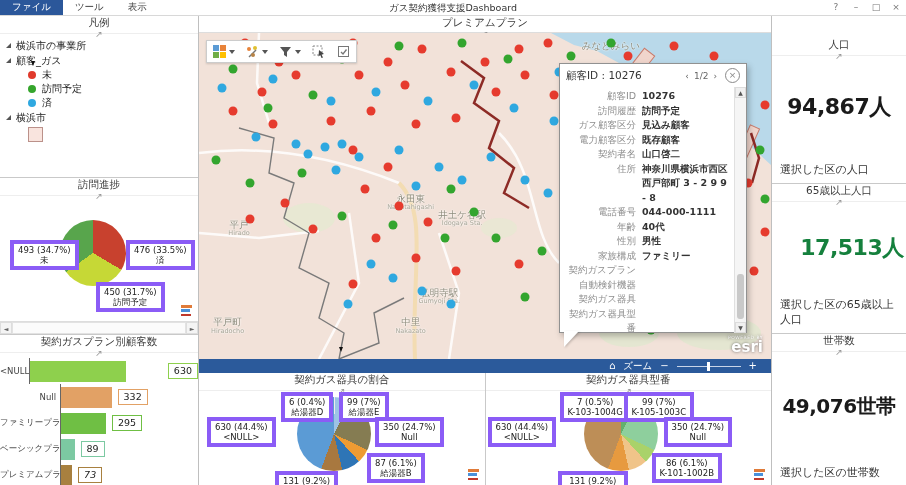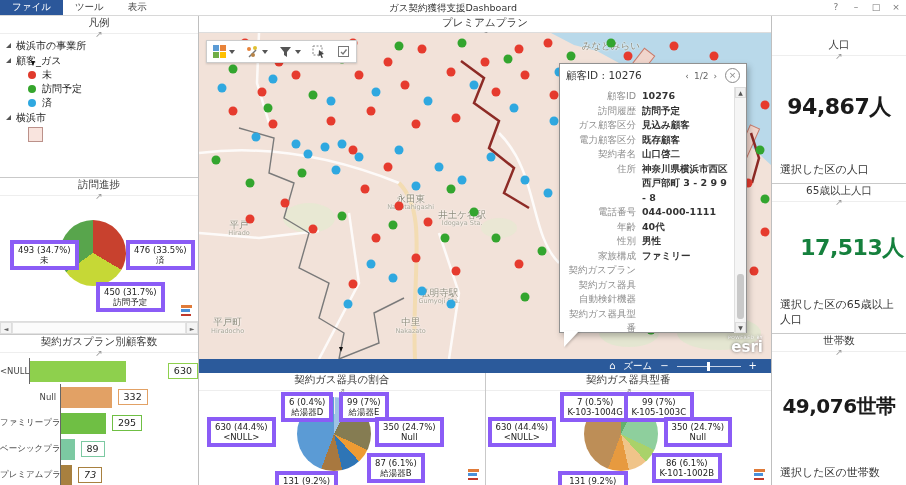--- a/index.html
+++ b/index.html
@@ -478,25 +478,25 @@
                 </div>
                 <div class="frow">
                   <div class="flabel">家族構成</div>
                   <div class="fvalue">ファミリー</div>
                 </div>
                 <div class="frow">
                   <div class="flabel">契約ガスプラン</div>
                   <div class="fvalue"></div>
                 </div>
                 <div class="frow">
+                  <div class="flabel">自動検針機器</div>
+                  <div class="fvalue"></div>
+                </div>
+                <div class="frow">
                   <div class="flabel">契約ガス器具</div>
-                  <div class="fvalue"></div>
-                </div>
-                <div class="frow">
-                  <div class="flabel">自動検針機器</div>
                   <div class="fvalue"></div>
                 </div>
                 <div class="frow">
                   <div class="flabel">契約ガス器具型番</div>
                   <div class="fvalue"></div>
                 </div>
               </div>
             <div class="vscroll">
               <div class="varrow" style="top:0;">▲</div>
               <div class="vthumb" style="bottom:14px;"></div>

